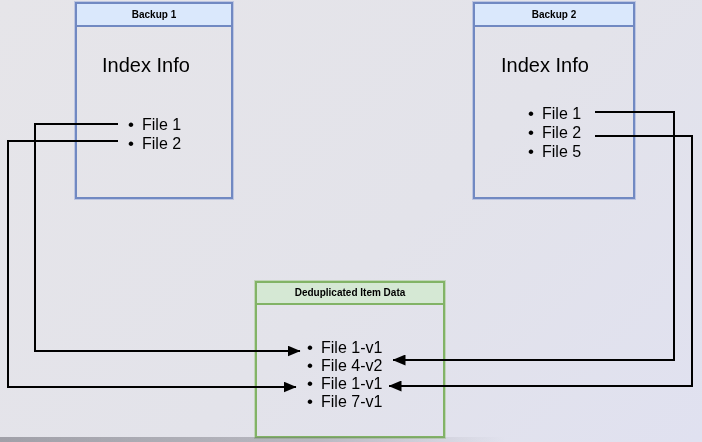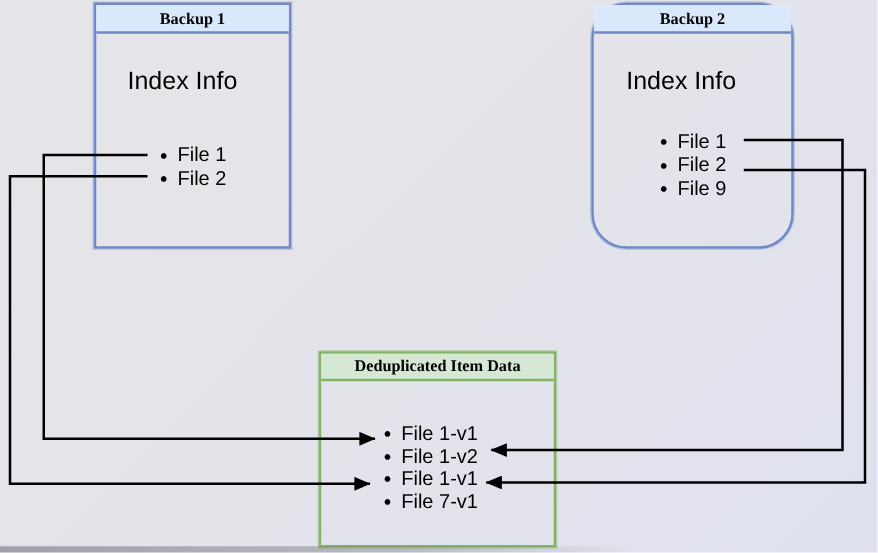--- a/index.html
+++ b/index.html
@@ -37,22 +37,21 @@
     border: 2px solid #82b366;
     box-shadow: 0 0 0 1px rgba(150,195,125,0.45);
   }
   .box-header {
     position: absolute;
     left: 0; top: 0; right: 0;
     height: 23px;
     line-height: 21px;
     text-align: center;
     font-weight: bold;
-    font-size: 13px;
-    font-family: Liberation Serif, serif;
+    font-size: 10px;
   }
   .blue .box-header {
     background: #dae8fc;
     border-bottom: 2px solid #7189c2;
   }
   .green .box-header {
     background: #d5e8d4;
     border-bottom: 2px solid #82b366;
     height: 22px;
     line-height: 20px;
@@ -76,21 +75,21 @@
   ul.file-list.tight li { height: 18px; line-height: 18px; }
   ul.file-list li::before {
     content: "\2022";
     position: absolute;
     left: 0;
     font-size: 17px;
   }
   #backup1 { left: 75px; top: 2px; width: 158px; height: 197px; }
   #backup1 .index-label { left: 25px; top: 50px; }
   #backup1 ul.file-list { left: 51px; top: 111px; }
-  #backup2 { left: 473px; top: 2px; width: 162px; height: 197px; border-radius: 28px; }
+  #backup2 { left: 473px; top: 2px; width: 162px; height: 197px; }
   #backup2 .index-label { left: 26px; top: 50px; }
   #backup2 ul.file-list { left: 53px; top: 100px; }
   #dedup { left: 255px; top: 281px; width: 190px; height: 157px; }
   #dedup ul.file-list { left: 50px; top: 56px; text-align: right; }
   svg.arrow-layer {
     position: absolute;
     left: 0; top: 0;
     width: 702px; height: 442px;
     z-index: 10;
     pointer-events: none;
@@ -109,29 +108,29 @@
       <li>File 2</li>
     </ul>
   </div>
 
   <div class="box blue" id="backup2">
     <div class="box-header">Backup 2</div>
     <div class="index-label">Index Info</div>
     <ul class="file-list">
       <li>File 1</li>
       <li>File 2</li>
-      <li>File 9</li>
+      <li>File 5</li>
     </ul>
   </div>
 
   <div class="box green" id="dedup">
     <div class="box-header">Deduplicated Item Data</div>
     <ul class="file-list tight">
       <li>File 1-v1</li>
-      <li>File 1-v2</li>
+      <li>File 4-v2</li>
       <li>File 1-v1</li>
       <li>File 7-v1</li>
     </ul>
   </div>
 
   <svg class="arrow-layer" id="arrows-svg" viewBox="0 0 702 442" xmlns="http://www.w3.org/2000/svg">
     <defs>
       <marker id="arrowhead" markerWidth="13" markerHeight="11" refX="12.5" refY="5.5" orient="auto" markerUnits="userSpaceOnUse">
         <path d="M0,0 L13,5.5 L0,11 Z" fill="#000000"></path>
       </marker>

